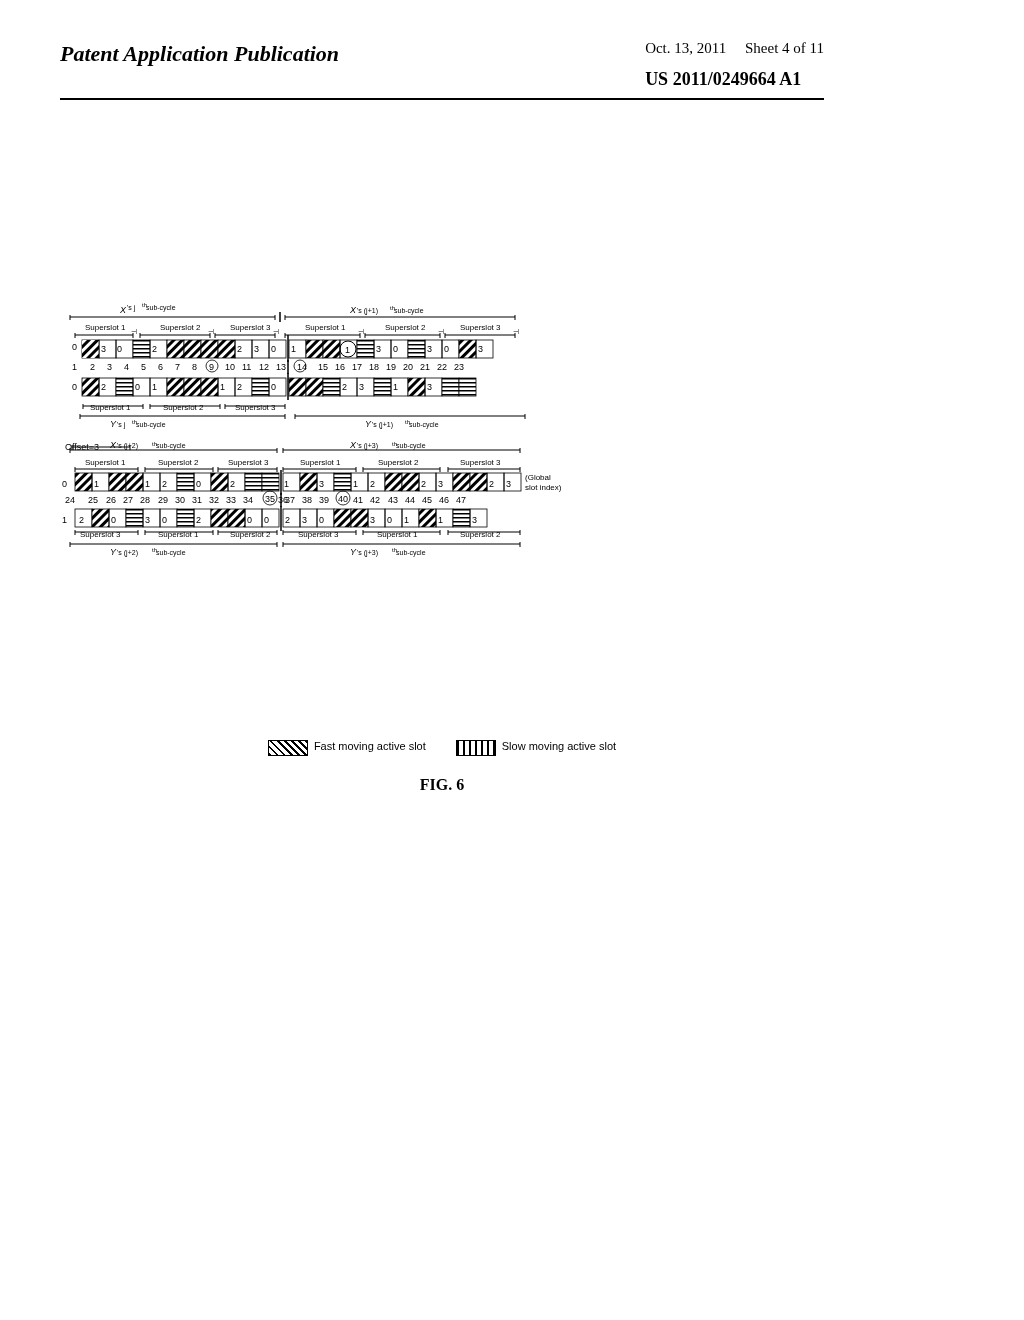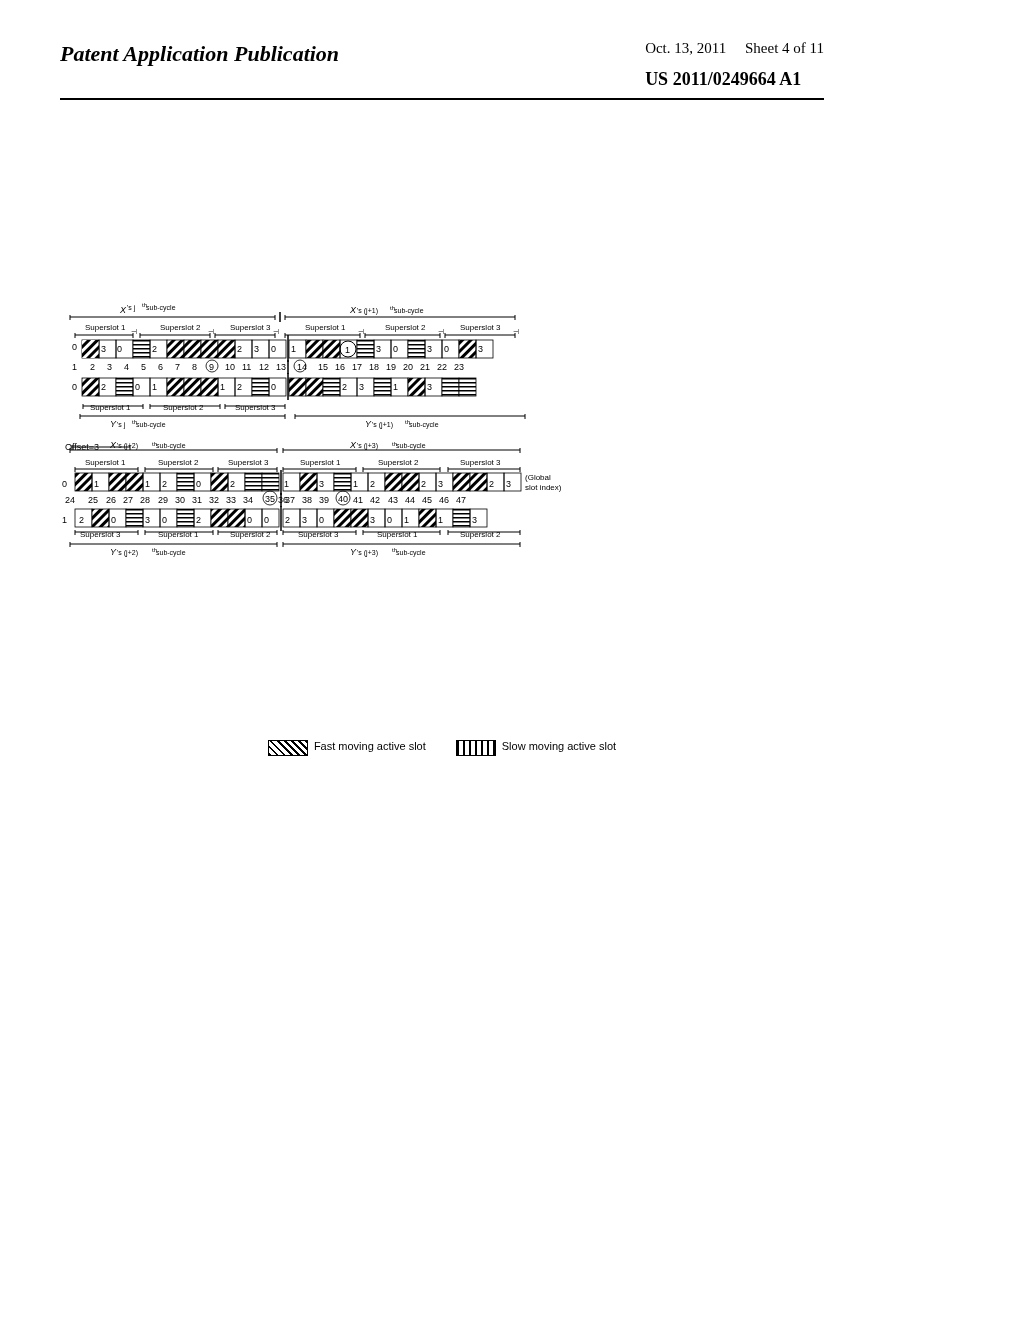--- a/index.html
+++ b/index.html
@@ -647,14 +647,17 @@
       <div class="legend-item">
         <div class="legend-box fast"></div>
         <span>Fast moving active slot</span>
       </div>
       <div class="legend-item">
         <div class="legend-box slow"></div>
         <span>Slow moving active slot</span>
       </div>
     </div>
 
+    <div class="fig-caption">
+      <span>FIG. 6</span>
+    </div>
   </div>
 </div>
 
 </body></html>

